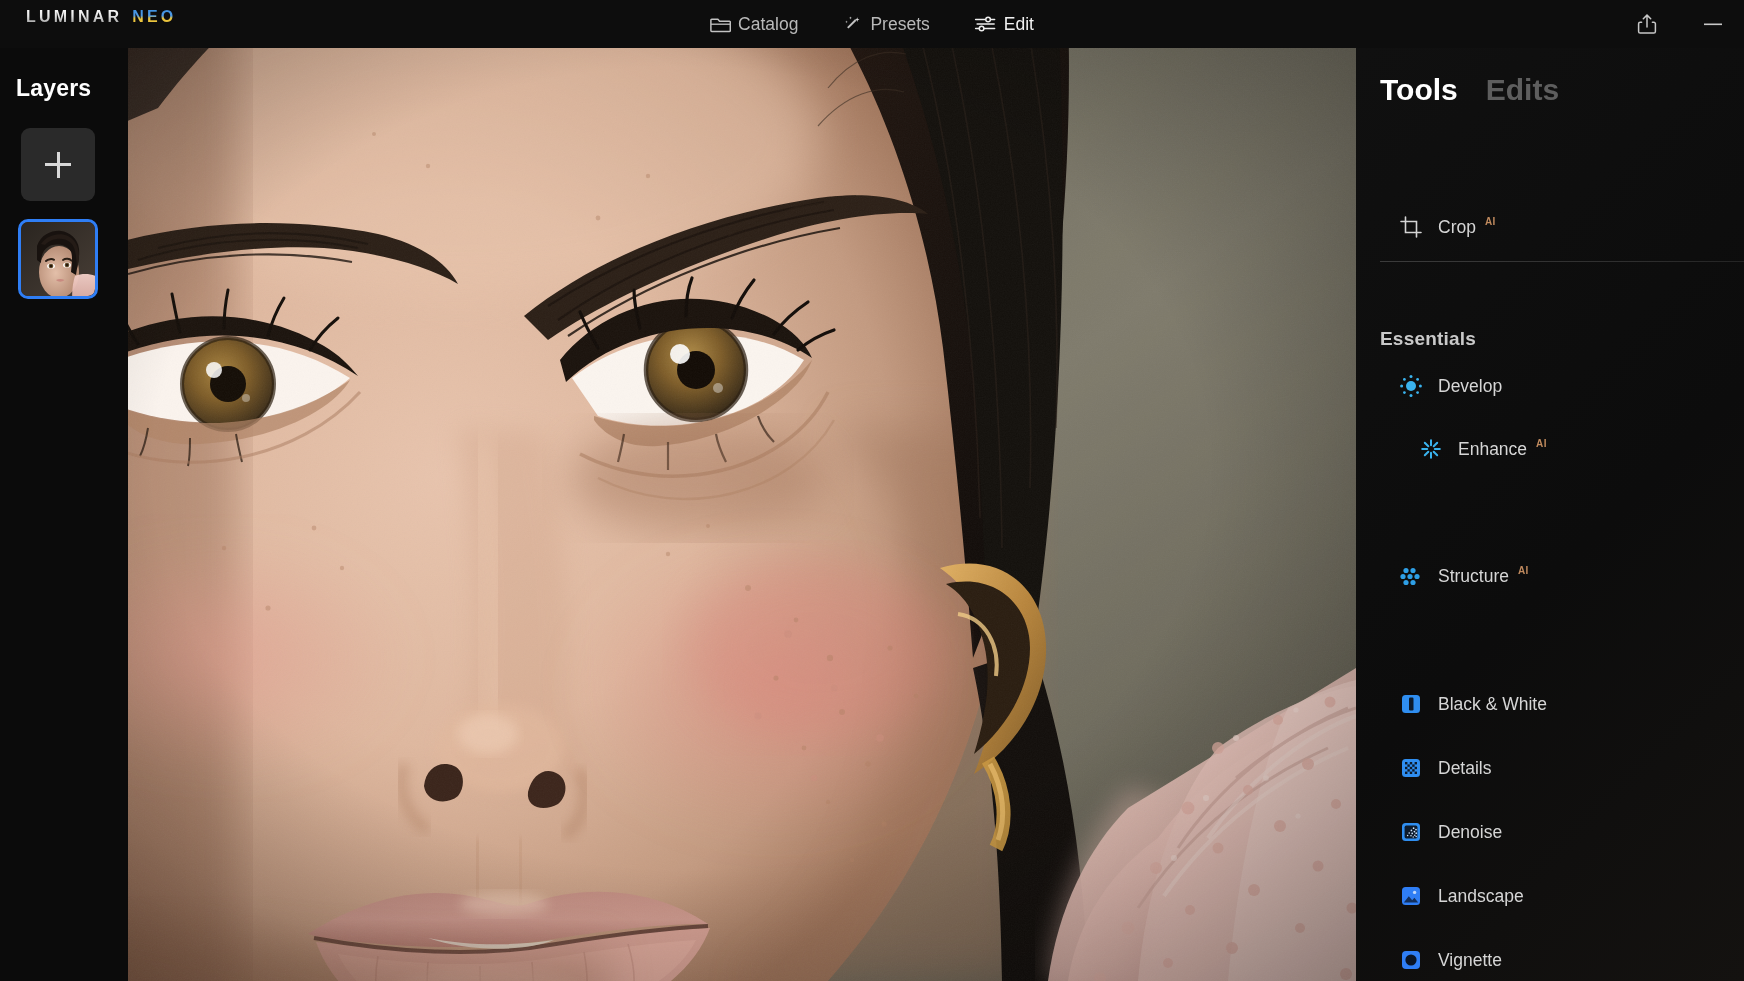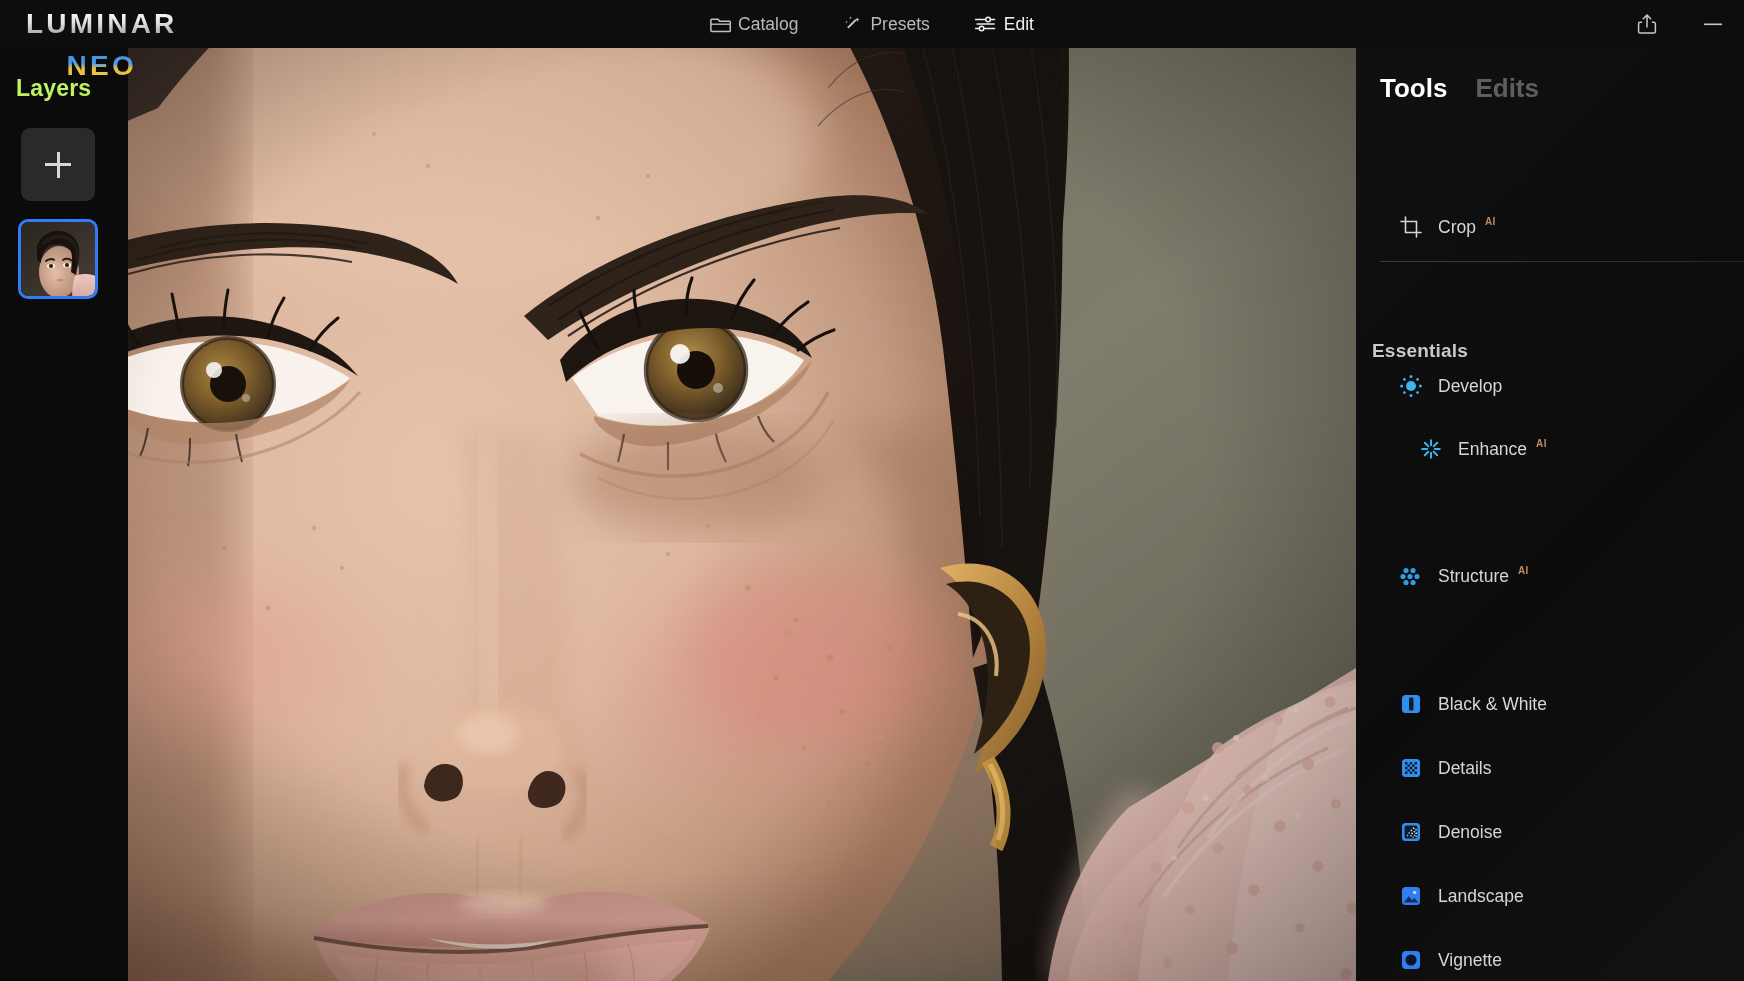--- a/index.html
+++ b/index.html
@@ -11,22 +11,22 @@
   }
   #app { position:relative; width:1744px; height:981px; background:#0b0b0b; }
 
   
   .topbar {
     position:absolute; left:0; top:0; width:1744px; height:48px;
     background:#0d0d0d; display:flex; align-items:center; z-index:20;
   }
   .brand {
     position:absolute; left:26px; top:8px;
-    font-size:28px; font-weight:bold; letter-spacing:3.2px;
-    display:flex; align-items:center; gap:10px; user-select:none;flex-direction:column;
+    font-size:16px; font-weight:bold; letter-spacing:3.2px;
+    display:flex; align-items:center; gap:10px; user-select:none;
   }
   .brand .lum {
     background:linear-gradient(180deg,#ffffff 0%,#e3e3e3 45%,#8d8d8d 100%);
     -webkit-background-clip:text; background-clip:text; color:transparent;
   }
   .brand .neo {
     background:linear-gradient(180deg,#3a8fe0 0%,#4f9ae5 42%,#e8c23c 58%,#f0c93f 100%);
     -webkit-background-clip:text; background-clip:text; color:transparent;
   }
 
@@ -48,21 +48,21 @@
   .winbtn { cursor:pointer; display:flex; align-items:center; justify-content:center;
             width:26px; height:26px; }
 
   
   .leftpanel {
     position:absolute; left:0; top:48px; width:128px; height:933px;
     background:#0b0b0b; z-index:10;
   }
   .layers-title {
     position:absolute; left:16px; top:27px;
-    font-size:23px; font-weight:bold; color:#bef264; letter-spacing:.2px;
+    font-size:23px; font-weight:bold; color:#ffffff; letter-spacing:.2px;
   }
   .add-layer {
     position:absolute; left:21px; top:80px; width:74px; height:73px;
     background:#2a2a2a; border-radius:9px; cursor:pointer;
     display:flex; align-items:center; justify-content:center;
   }
   .add-layer .plus {
     position:relative; width:26px; height:26px;
   }
   .add-layer .plus:before, .add-layer .plus:after {
@@ -88,21 +88,21 @@
 
   
   .rightpanel {
     position:absolute; left:1356px; top:48px; width:388px; height:933px;
     background:linear-gradient(135deg,#101010 0%,#0c0c0c 55%,#141210 100%);
     z-index:10;
   }
   .panel-tabs {
     position:absolute; left:24px; top:25px; display:flex; align-items:baseline; gap:28px;
   }
-  .panel-tab { font-size:26px; font-weight:bold; cursor:pointer; color:#5e5e5e; }
+  .panel-tab { font-size:30px; font-weight:bold; cursor:pointer; color:#5e5e5e; }
   .panel-tab.active { color:#ffffff; }
 
   .tool-row {
     position:absolute; left:18px; width:388px; height:44px;
     display:flex; align-items:center; cursor:pointer;
   }
   .tool-row .ic {
     width:30px; height:30px; margin-left:22px; margin-right:12px;
     display:flex; align-items:center; justify-content:center; flex:none;
   }
@@ -110,22 +110,22 @@
   .tool-row .ai {
     font-size:10px; color:#c08a5e; font-weight:bold;
     margin-left:9px; letter-spacing:.4px; align-self:flex-start; margin-top:11px;
   }
 
   .divider {
     position:absolute; left:24px; top:213px; width:364px; height:1px;
     background:linear-gradient(90deg,#3b3b3b 0%,#2e2e2e 70%,#242424 100%);
   }
   .section-title {
-    position:absolute; left:16px; top:280px;
-    font-size:19px; color:#c9c9c9; font-weight:bold; letter-spacing:.2px;margin-top:12px;
+    position:absolute; left:24px; top:280px;
+    font-size:19px; color:#c9c9c9; font-weight:bold; letter-spacing:.2px;
   }
 </style>
 </head>
 <body>
 
 <div id="app">
 
   <div class="topbar">
 
     <div class="brand">

